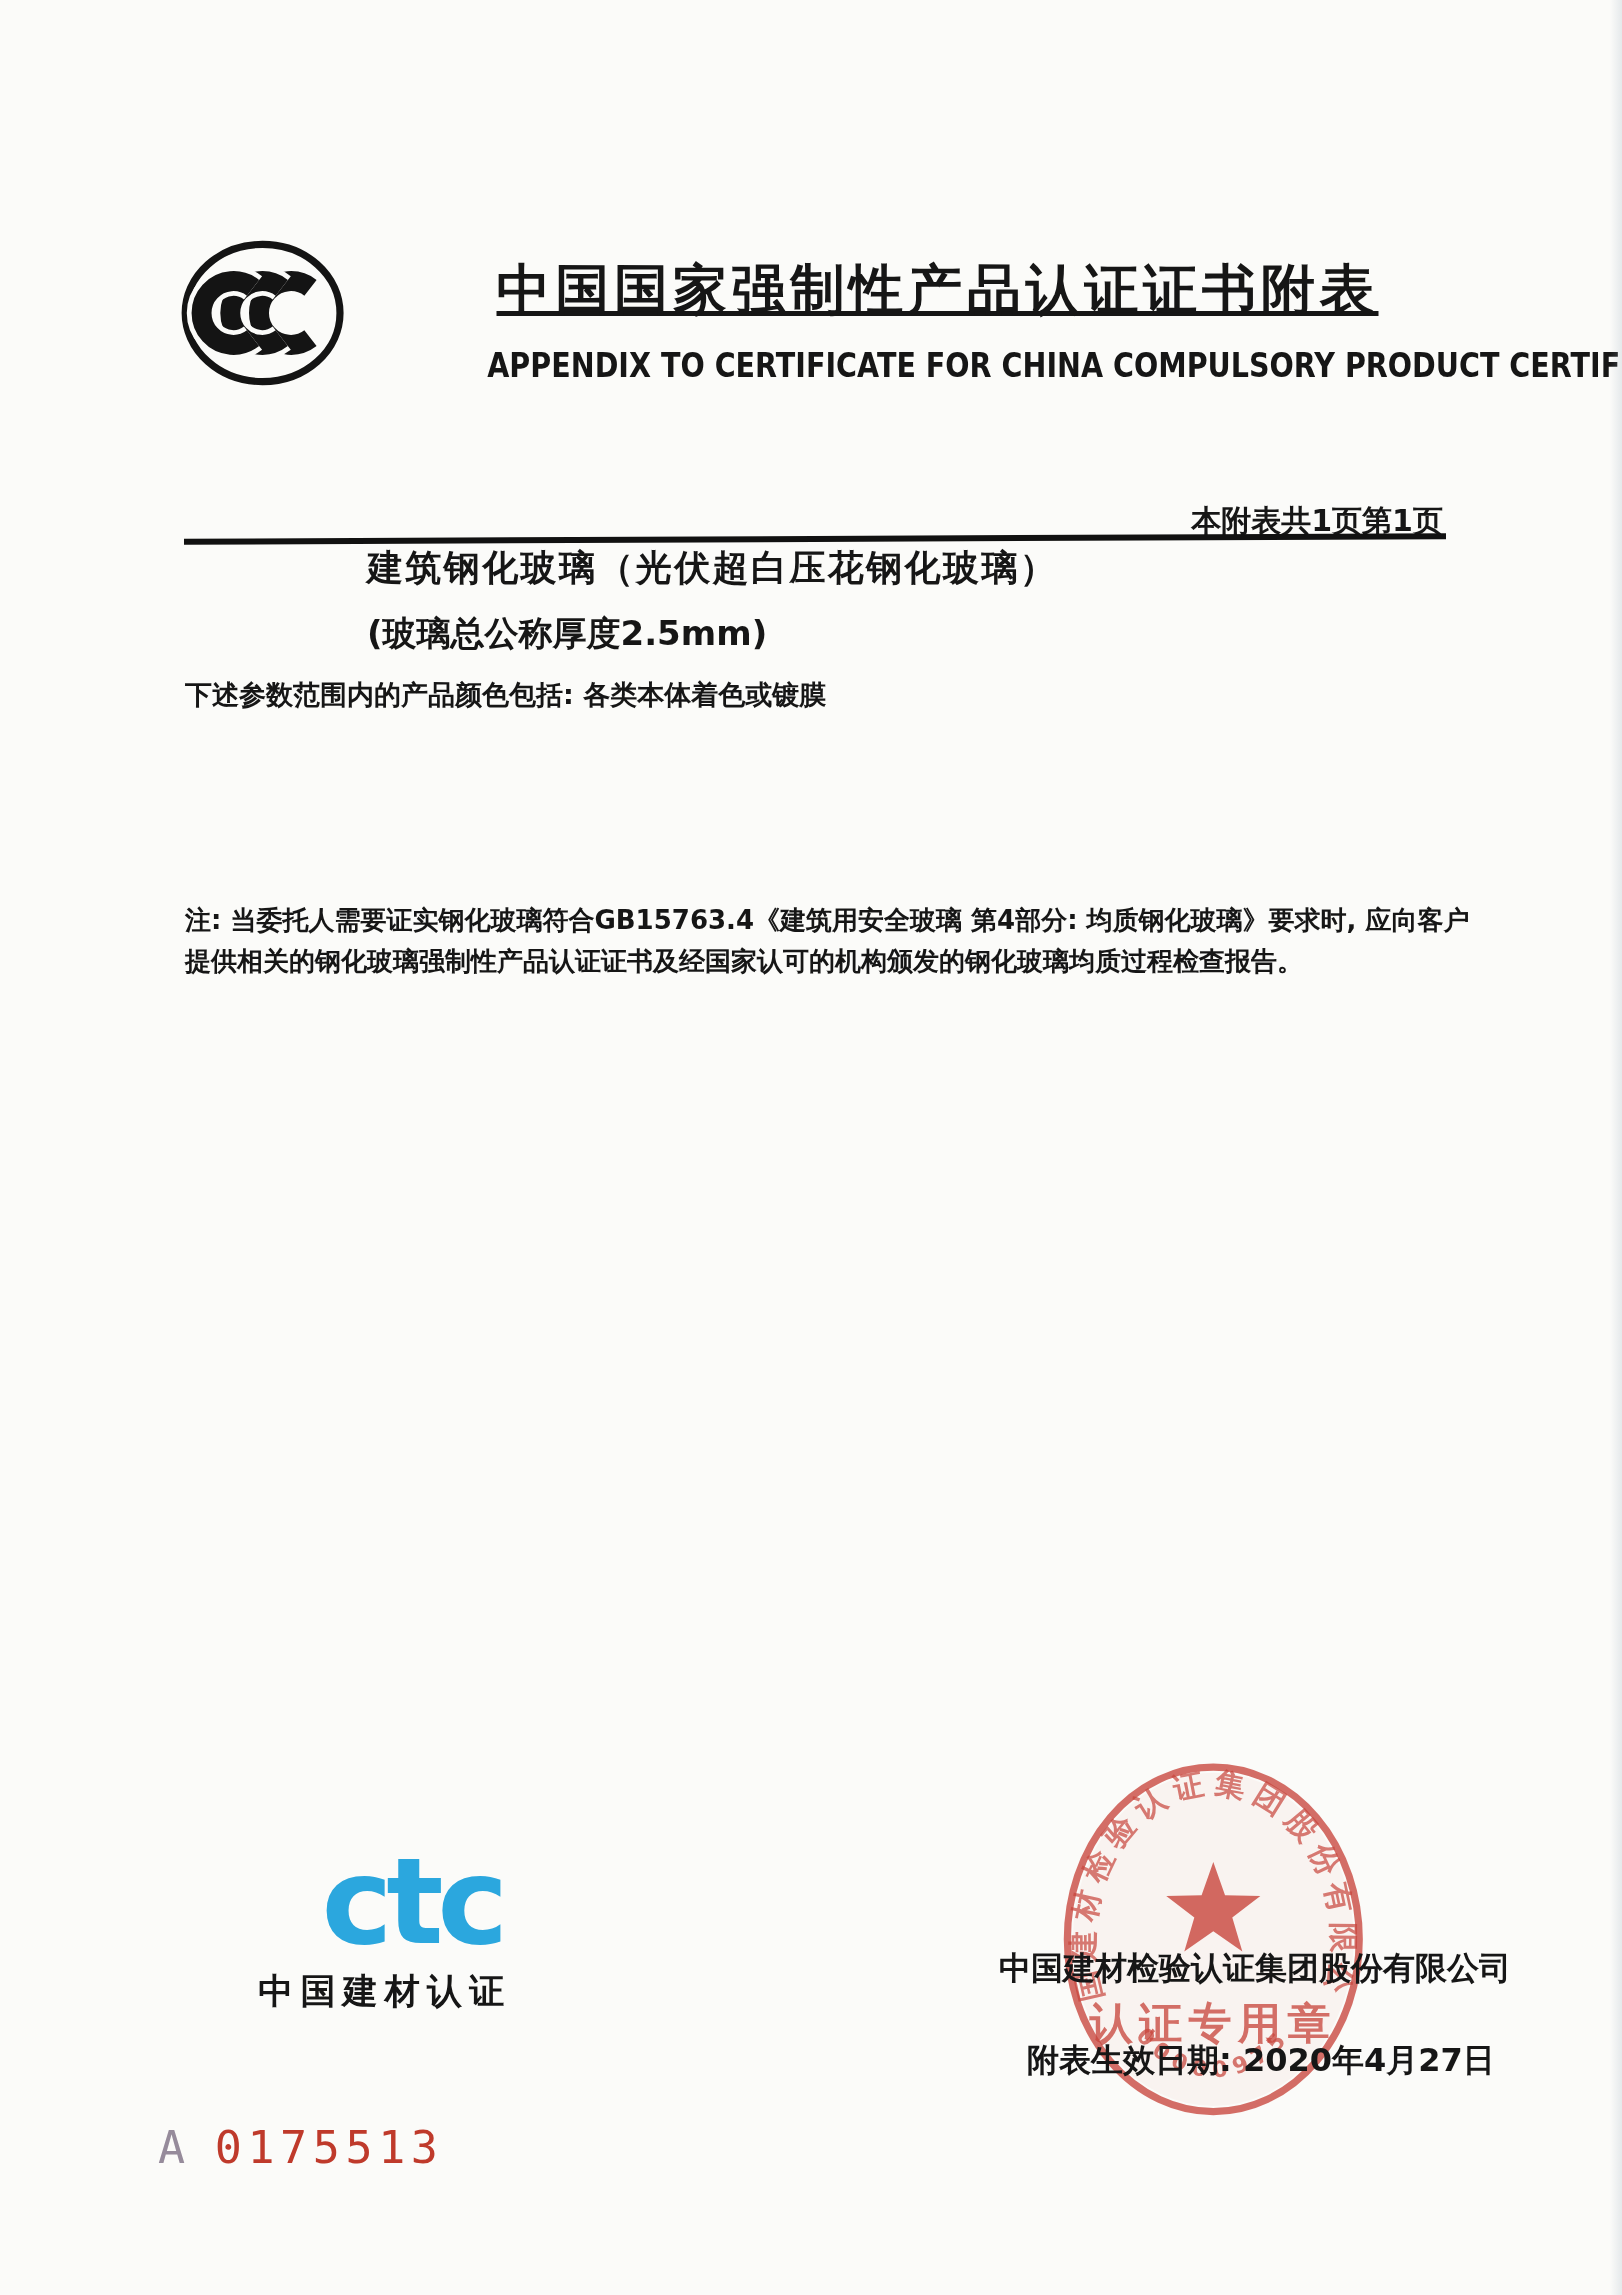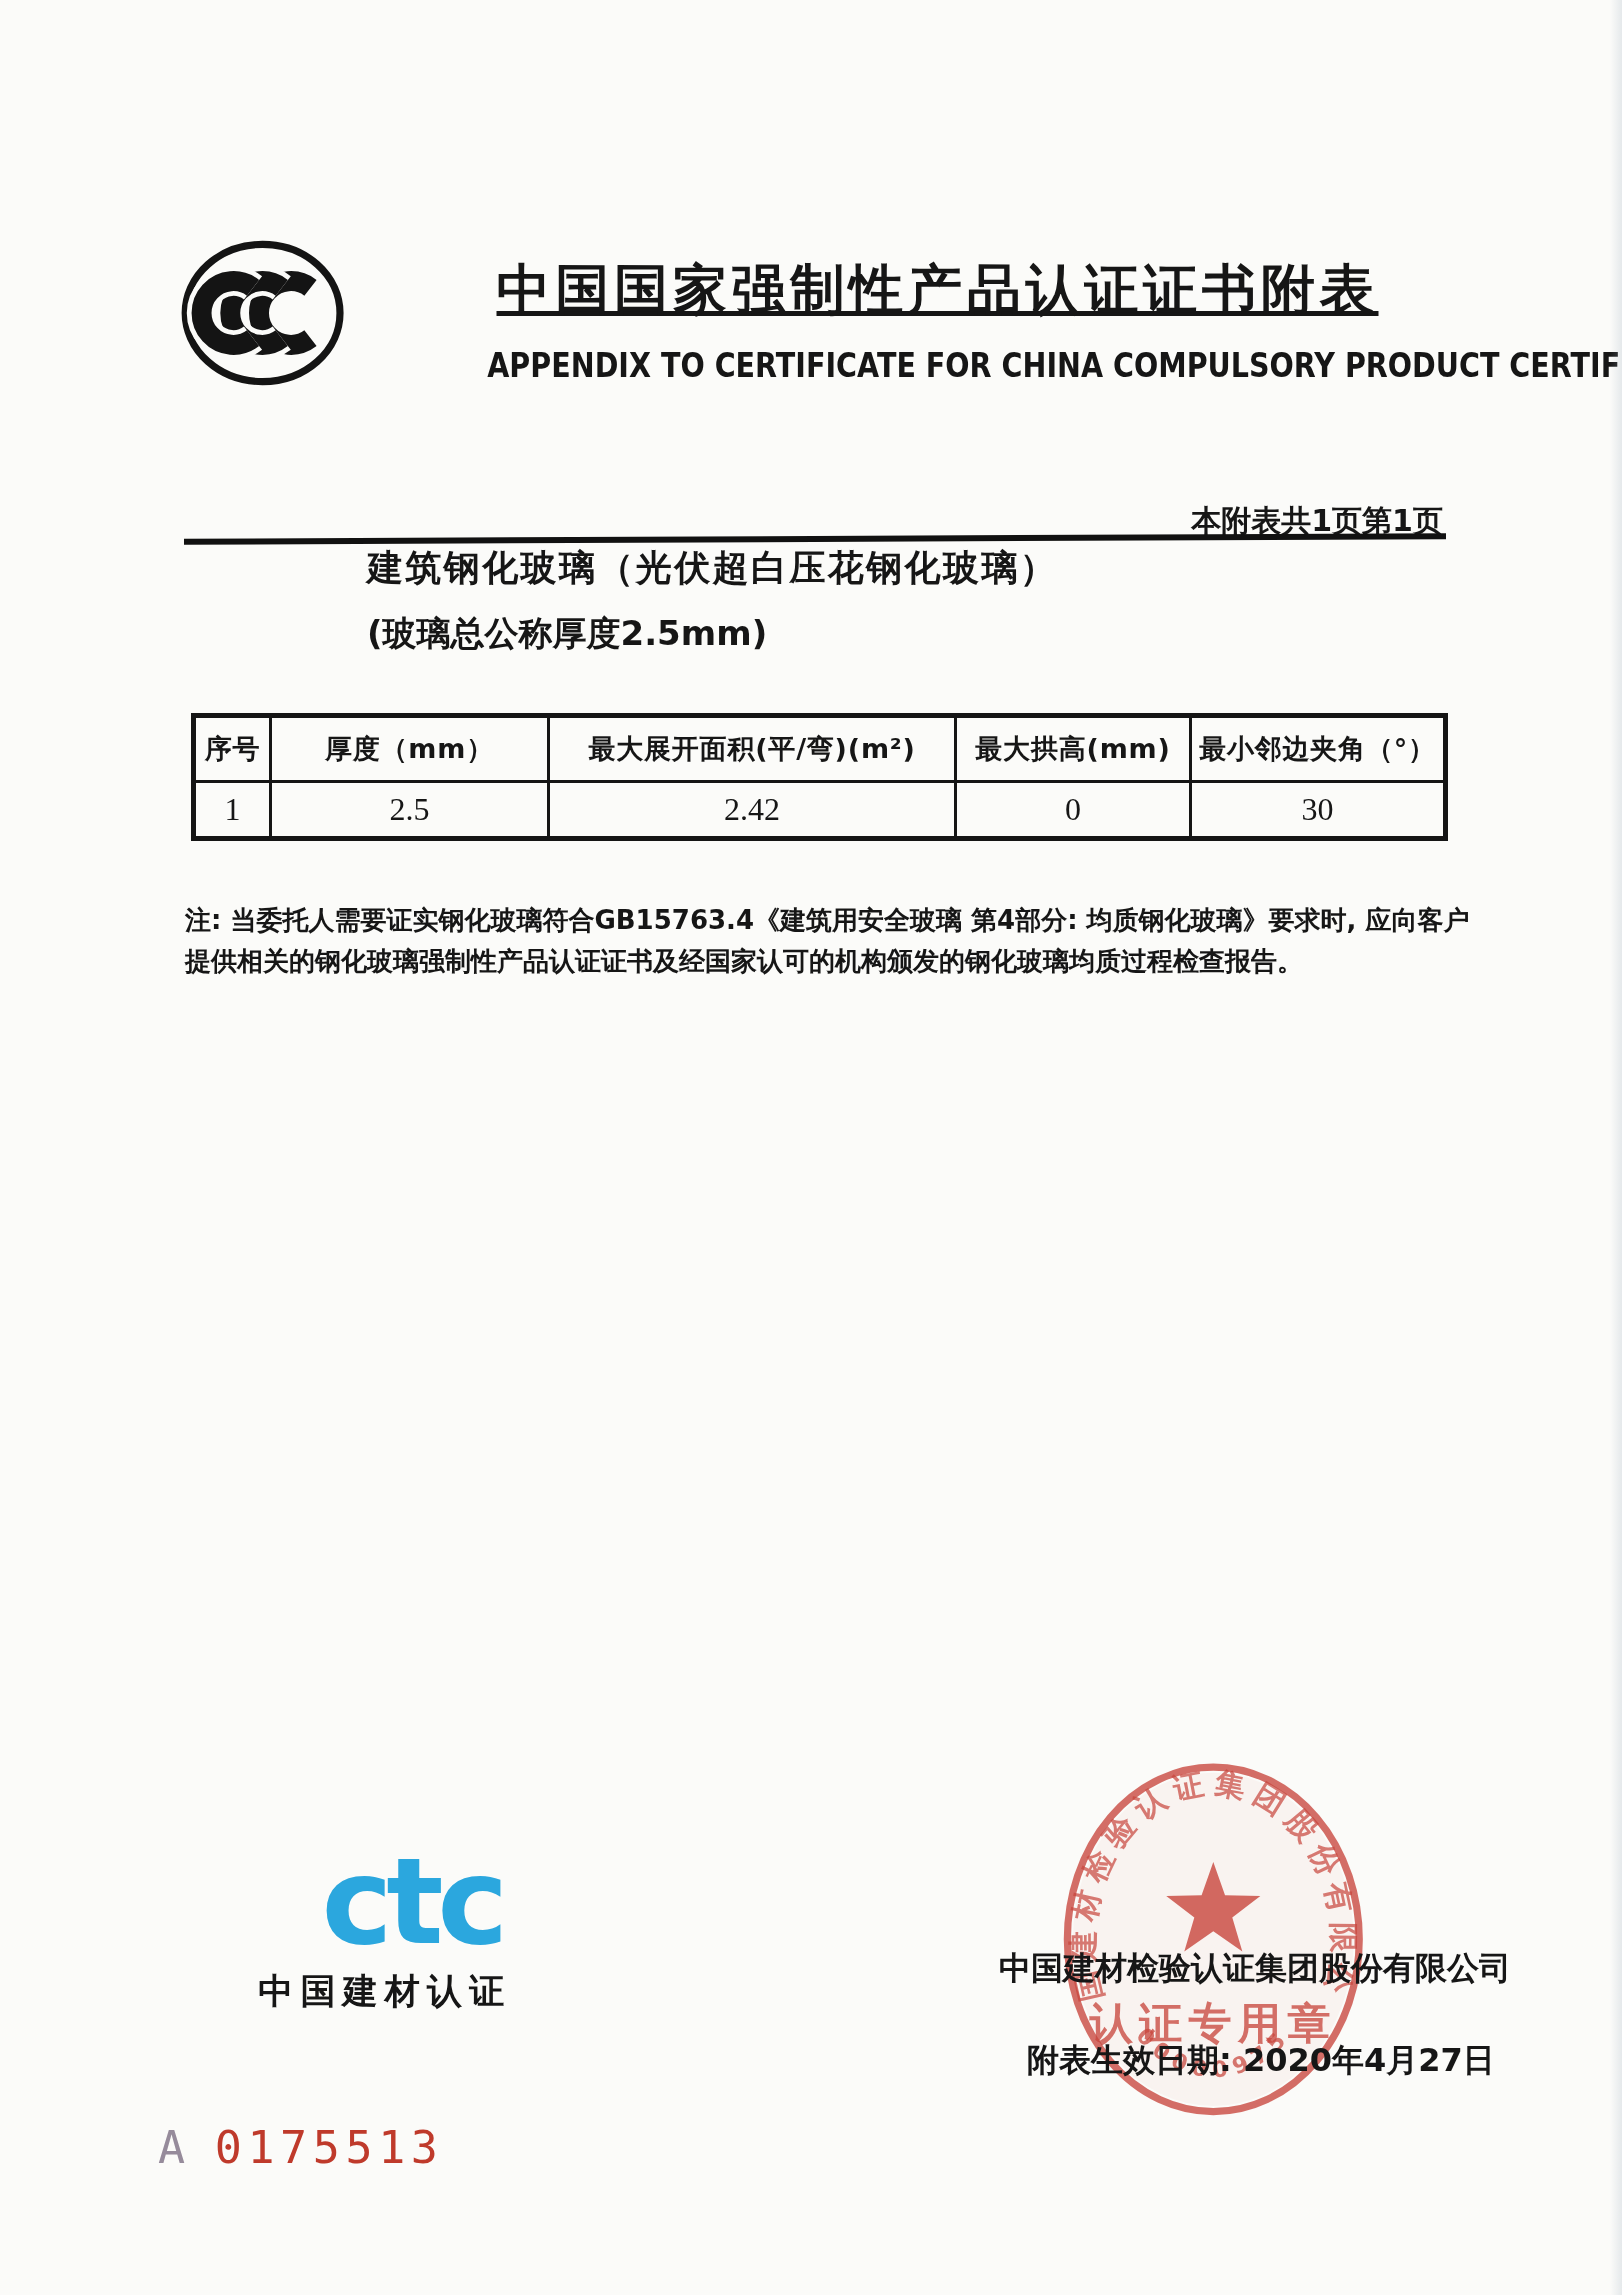--- a/index.html
+++ b/index.html
@@ -93,46 +93,22 @@
       <span class="squeeze">APPENDIX TO CERTIFICATE FOR CHINA COMPULSORY PRODUCT CERTIFICATION</span>
     </div>
   </div>
 
 
   <div class="page-info">本附表共1页第1页</div>
   <div class="rule"></div>
 
   <div class="product-title">建筑钢化玻璃（光伏超白压花钢化玻璃）</div>
   <div class="product-subtitle">(玻璃总公称厚度2.5mm)</div>
+  <div class="color-note">下述参数范围内的产品颜色包括: 各类本体着色或镀膜</div>
 
-  <table class="param-table">
-    <colgroup>
-      <col style="width:77px">
-        <col style="width:278px">
-        <col style="width:407px">
-        <col style="width:235px">
-        <col style="width:255px">
-    </colgroup>
-    <tbody>
-        <tr>
-      <th>序号</th>
-      <th>厚度（mm）</th>
-      <th>最大展开面积(平/弯)(m²)</th>
-      <th>最大拱高(mm)</th>
-      <th>最小邻边夹角（°）</th>
-    </tr>
-    <tr>
-      <td>1</td>
-      <td>2.5</td>
-      <td>2.42</td>
-      <td>0</td>
-      <td>30</td>
-    </tr>
-  </tbody>
-    </table>
 
   <div class="note">
     <span>注: 当委托人需要证实钢化玻璃符合GB15763.4《建筑用安全玻璃 第4部分: 均质钢化玻璃》要求时, 应向客户</span>
     <span>提供相关的钢化玻璃强制性产品认证证书及经国家认可的机构颁发的钢化玻璃均质过程检查报告。</span>
   </div>
 
   <div class="ctc-block">
     <div class="ctc-text">ctc</div>
     <div class="ctc-label">中国建材认证</div>
   </div>

